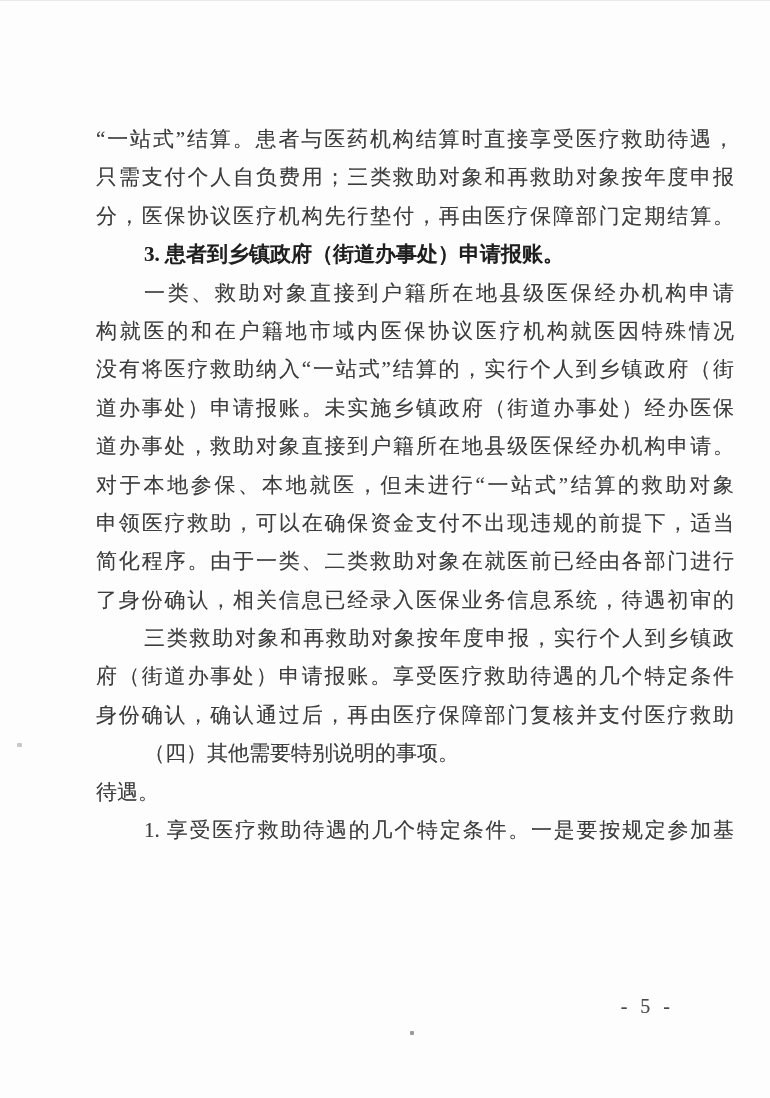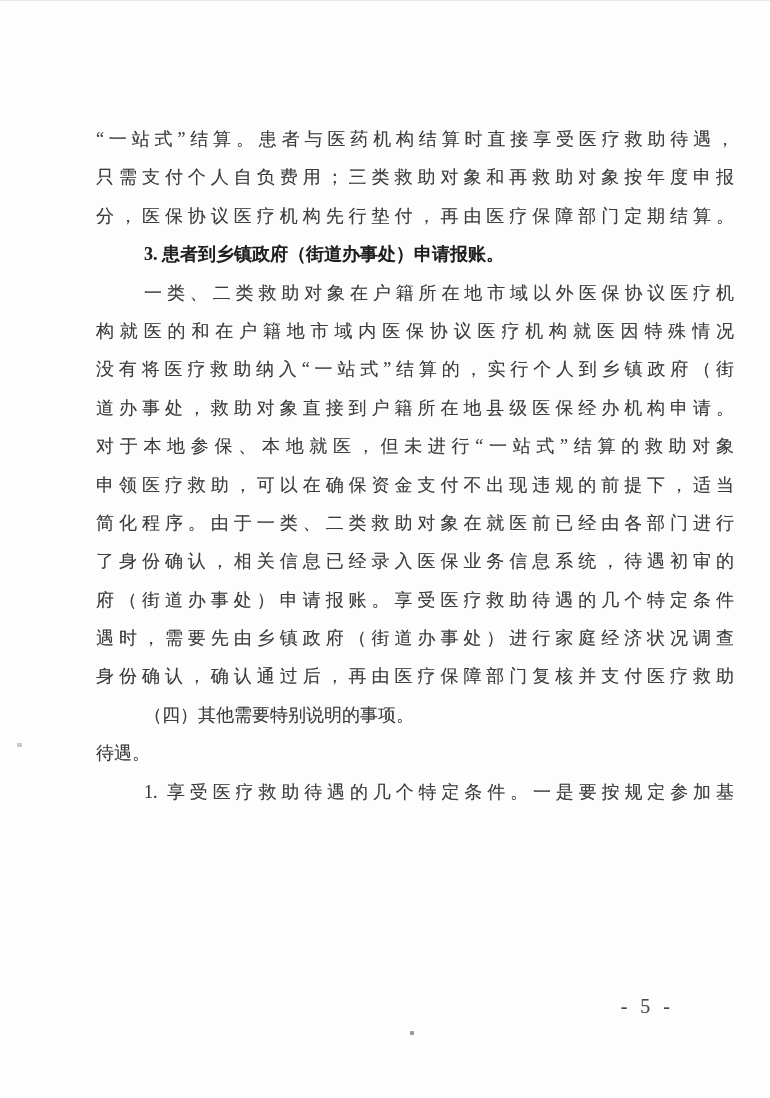--- a/index.html
+++ b/index.html
@@ -17,21 +17,21 @@
     border-top: 1px solid #e9e9e9;
     box-sizing: border-box;
   }
   .doc-body {
     position: absolute;
     left: 96px;
     top: 119px;
     width: 638px;
   }
   .line {
-    font-size: 18px;
+    font-size: 21px;
     line-height: 38.4px;
     height: 38.4px;
     color: var(--ink, #3d3d3d);
     text-align: justify;
     text-justify: inter-character;
     text-shadow: 0 0 0.5px rgba(80, 80, 80, 0.45);
     white-space: normal;
   }
   .line.fill {
     text-align-last: justify;
@@ -73,30 +73,31 @@
 </style>
 </head>
 <body>
 
 <div class="page">
   <div class="doc-body">
       <div class="line fill">“一站式”结算。患者与医药机构结算时直接享受医疗救助待遇，</div>
       <div class="line fill">只需支付个人自负费用；三类救助对象和再救助对象按年度申报</div>
       <div class="line fill">分，医保协议医疗机构先行垫付，再由医疗保障部门定期结算。</div>
       <div class="line indent bold">3. 患者到乡镇政府（街道办事处）申请报账。</div>
-      <div class="line indent fill">一类、二类救助对象在户籍所在地市域以外医保协议医疗机</div>
+      <div class="line indent fill">一类、救助对象直接到户籍所在地县级医保经办机构申请</div>
       <div class="line fill">构就医的和在户籍地市域内医保协议医疗机构就医因特殊情况</div>
       <div class="line fill">没有将医疗救助纳入“一站式”结算的，实行个人到乡镇政府（街</div>
+      <div class="line fill">道办事处）申请报账。未实施乡镇政府（街道办事处）经办医保</div>
       <div class="line fill">道办事处，救助对象直接到户籍所在地县级医保经办机构申请。</div>
       <div class="line fill">对于本地参保、本地就医，但未进行“一站式”结算的救助对象</div>
       <div class="line fill">申领医疗救助，可以在确保资金支付不出现违规的前提下，适当</div>
       <div class="line fill">简化程序。由于一类、二类救助对象在就医前已经由各部门进行</div>
       <div class="line fill">了身份确认，相关信息已经录入医保业务信息系统，待遇初审的</div>
+      <div class="line indent fill">三类救助对象和再救助对象按年度申报，实行个人到乡镇政</div>
       <div class="line fill">府（街道办事处）申请报账。享受医疗救助待遇的几个特定条件</div>
-      <div class="line fill">遇时，需要先由乡镇政府（街道办事处）进行家庭经济状况调查</div>
       <div class="line fill">身份确认，确认通过后，再由医疗保障部门复核并支付医疗救助</div>
       <div class="line indent">（四）其他需要特别说明的事项。</div>
       <div class="line">待遇。</div>
       <div class="line indent fill">1. 享受医疗救助待遇的几个特定条件。一是要按规定参加基</div>
     </div>
   <div class="page-number">- 5 -</div>
   <div class="speck speck-left"></div>
   <div class="speck speck-bottom"></div>
 </div>
 

